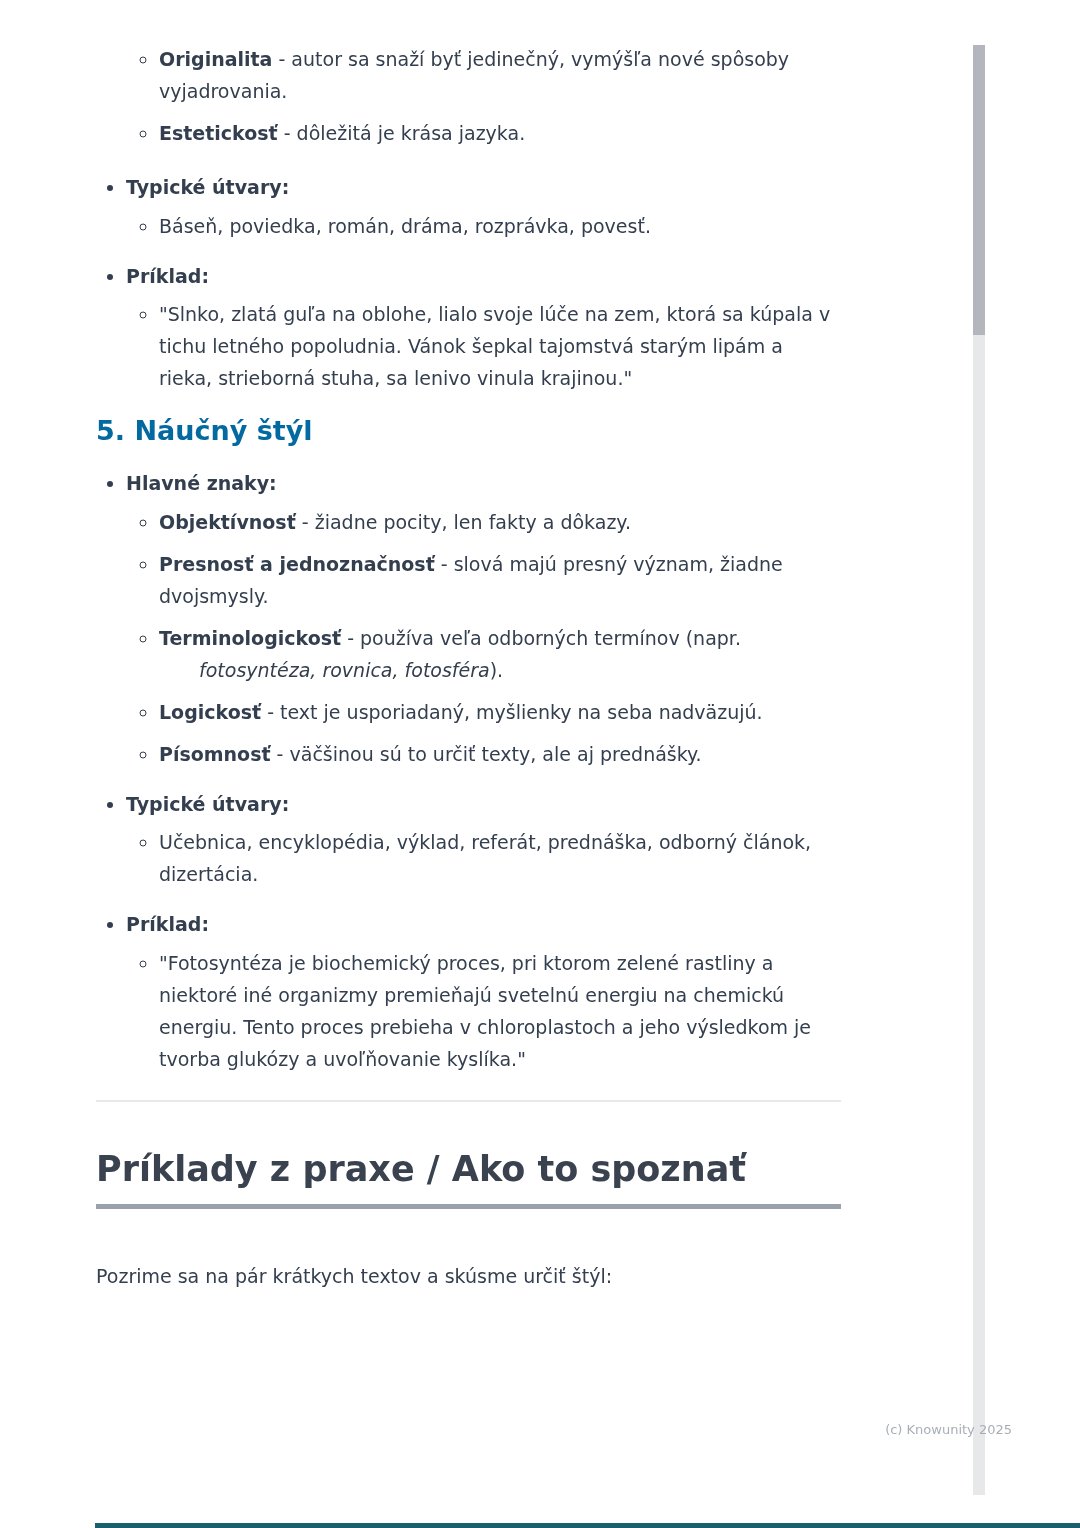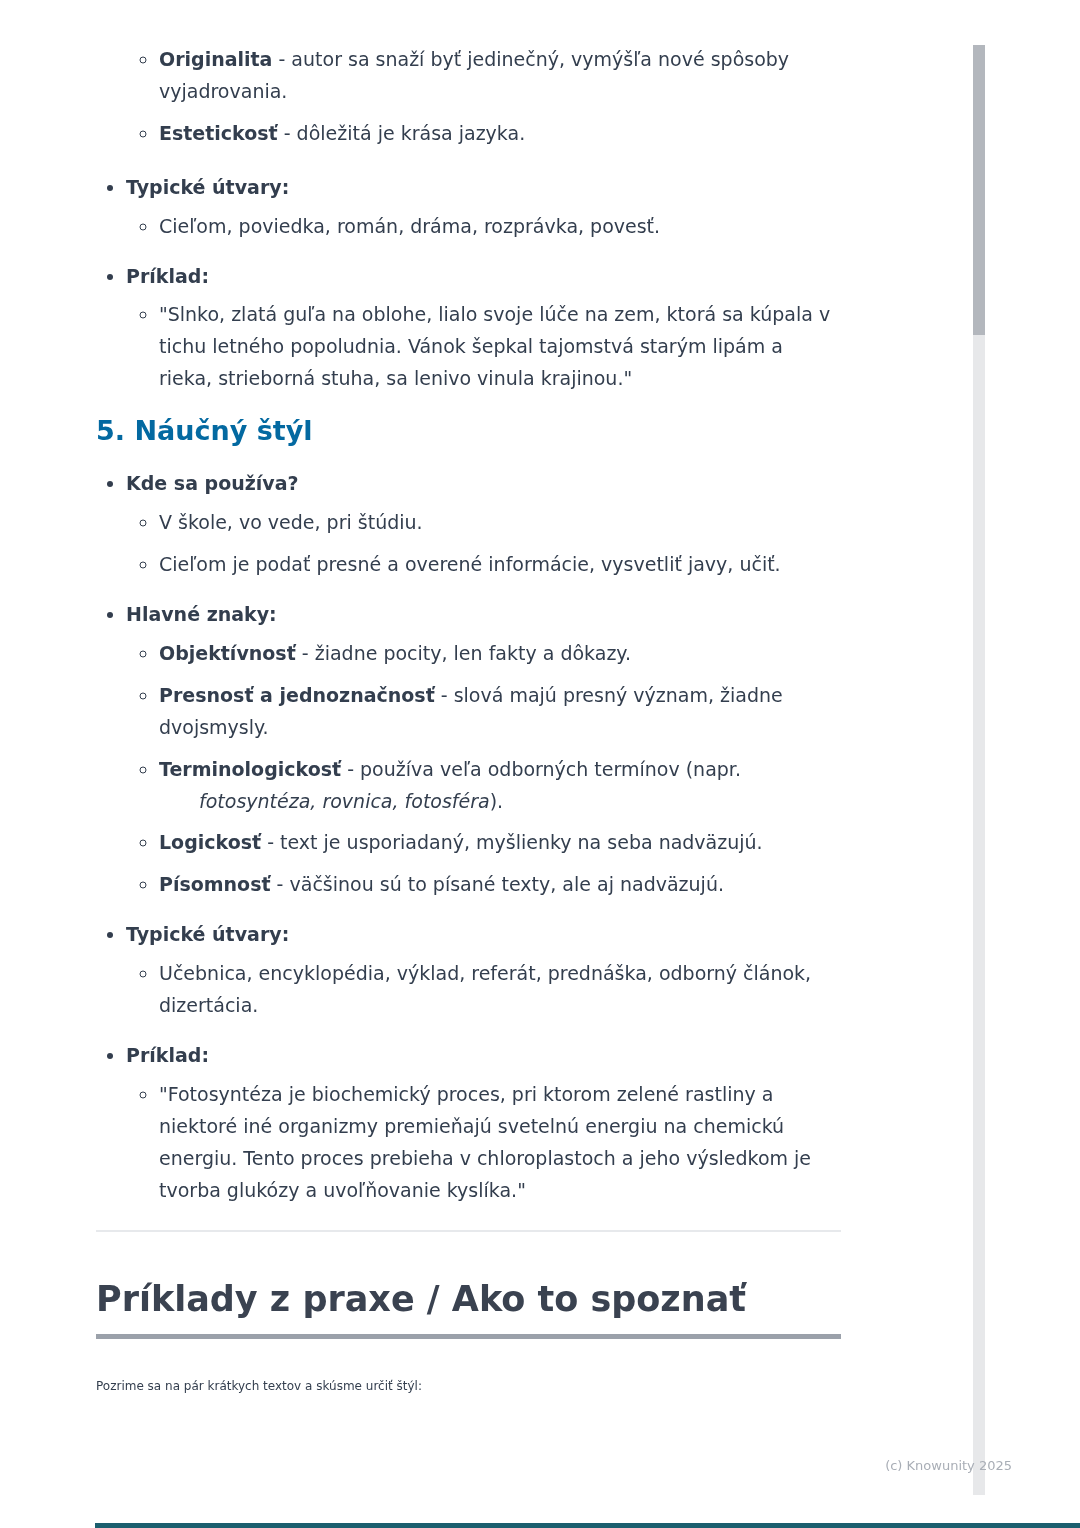--- a/index.html
+++ b/index.html
@@ -37,24 +37,24 @@
   }
   .divider { height:2px; background:#e7e9ec; margin-top:24px; width:100%; }
   h1.big {
     font-size:35px;
     line-height:1.25;
     color:#3a4250;
     font-weight:bold;
     margin-top:46px;
   }
   .rule { height:5px; background:#9ba1aa; margin-top:12px; width:100%; }
-  p.intro { margin-top:37px; font-size:12px; line-height:1.68; }
+  p.intro { margin-top:52px; font-size:19px; line-height:1.68; }
   .credit {
     position:absolute;
-    right:68px; top:1458px;
+    right:68px; top:1422px;
     font-size:13px;
     color:#a9aeb6;
     z-index:3;
   }
   .scroll-track {
     position:absolute;
     left:973px; top:45px;
     width:12px; height:1450px;
     background:#e7e8ea;
     z-index:2;
@@ -79,55 +79,46 @@
 
   <ul class="l2 standalone">
     <li><span class="term">Originalita</span><span> - autor sa snaží byť jedinečný, vymýšľa nové spôsoby vyjadrovania.</span></li>
     <li><span class="term">Estetickosť</span><span> - dôležitá je krása jazyka.</span></li>
   </ul>
 
   <ul class="l1">
     <li>
       <span class="term">Typické útvary:</span>
       <ul class="l2">
-        <li><span>Cieľom, poviedka, román, dráma, rozprávka, povesť.</span></li>
+        <li><span>Báseň, poviedka, román, dráma, rozprávka, povesť.</span></li>
       </ul>
     </li>
   </ul>
 
   <ul class="l1">
     <li>
       <span class="term">Príklad:</span>
       <ul class="l2">
         <li><span>"Slnko, zlatá guľa na oblohe, lialo svoje lúče na zem, ktorá sa kúpala v tichu letného popoludnia. Vánok šepkal tajomstvá starým lipám a rieka, strieborná stuha, sa lenivo vinula krajinou."</span></li>
       </ul>
     </li>
   </ul>
 
   <h2 class="h5">5. Náučný štýl</h2>
 
-  <ul class="l1">
-    <li>
-      <span class="term">Kde sa používa?</span>
-      <ul class="l2">
-        <li><span>V škole, vo vede, pri štúdiu.</span></li>
-        <li><span>Cieľom je podať presné a overené informácie, vysvetliť javy, učiť.</span></li>
-      </ul>
-    </li>
-  </ul>
 
   <ul class="l1">
     <li>
       <span class="term">Hlavné znaky:</span>
       <ul class="l2">
         <li><span class="term">Objektívnosť</span><span> - žiadne pocity, len fakty a dôkazy.</span></li>
         <li><span class="term">Presnosť a jednoznačnosť</span><span> - slová majú presný význam, žiadne dvojsmysly.</span></li>
         <li><span class="term">Terminologickosť</span><span> - používa veľa odborných termínov (napr. </span><span class="it">fotosyntéza, rovnica, fotosféra</span><span>).</span></li>
         <li><span class="term">Logickosť</span><span> - text je usporiadaný, myšlienky na seba nadväzujú.</span></li>
-        <li><span class="term">Písomnosť</span><span> - väčšinou sú to písané texty, ale aj nadväzujú.</span></li>
+        <li><span class="term">Písomnosť</span><span> - väčšinou sú to určiť texty, ale aj prednášky.</span></li>
       </ul>
     </li>
   </ul>
 
   <ul class="l1">
     <li>
       <span class="term">Typické útvary:</span>
       <ul class="l2">
         <li><span>Učebnica, encyklopédia, výklad, referát, prednáška, odborný článok, dizertácia.</span></li>
       </ul>

